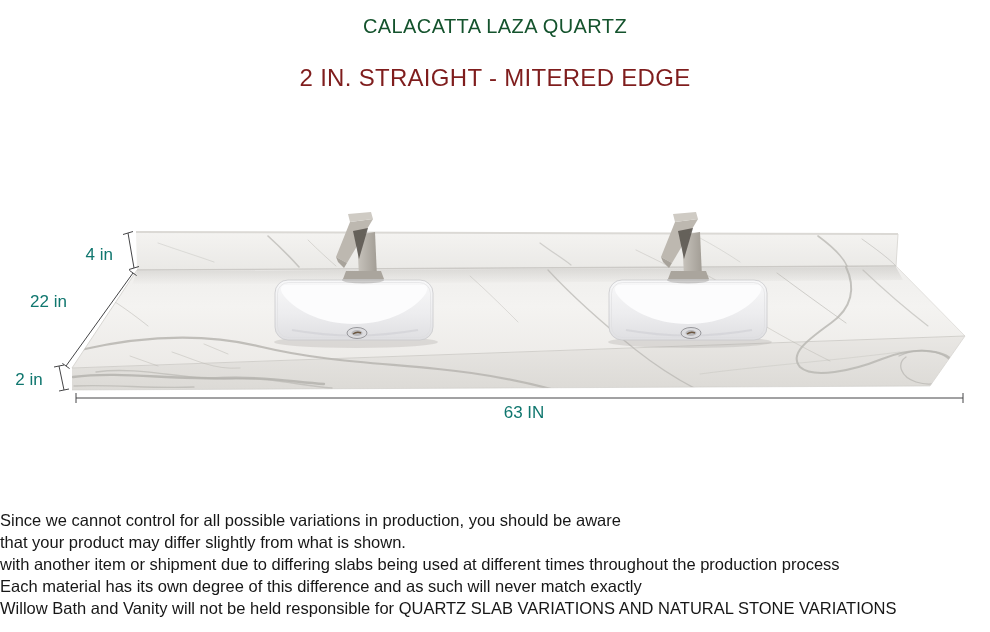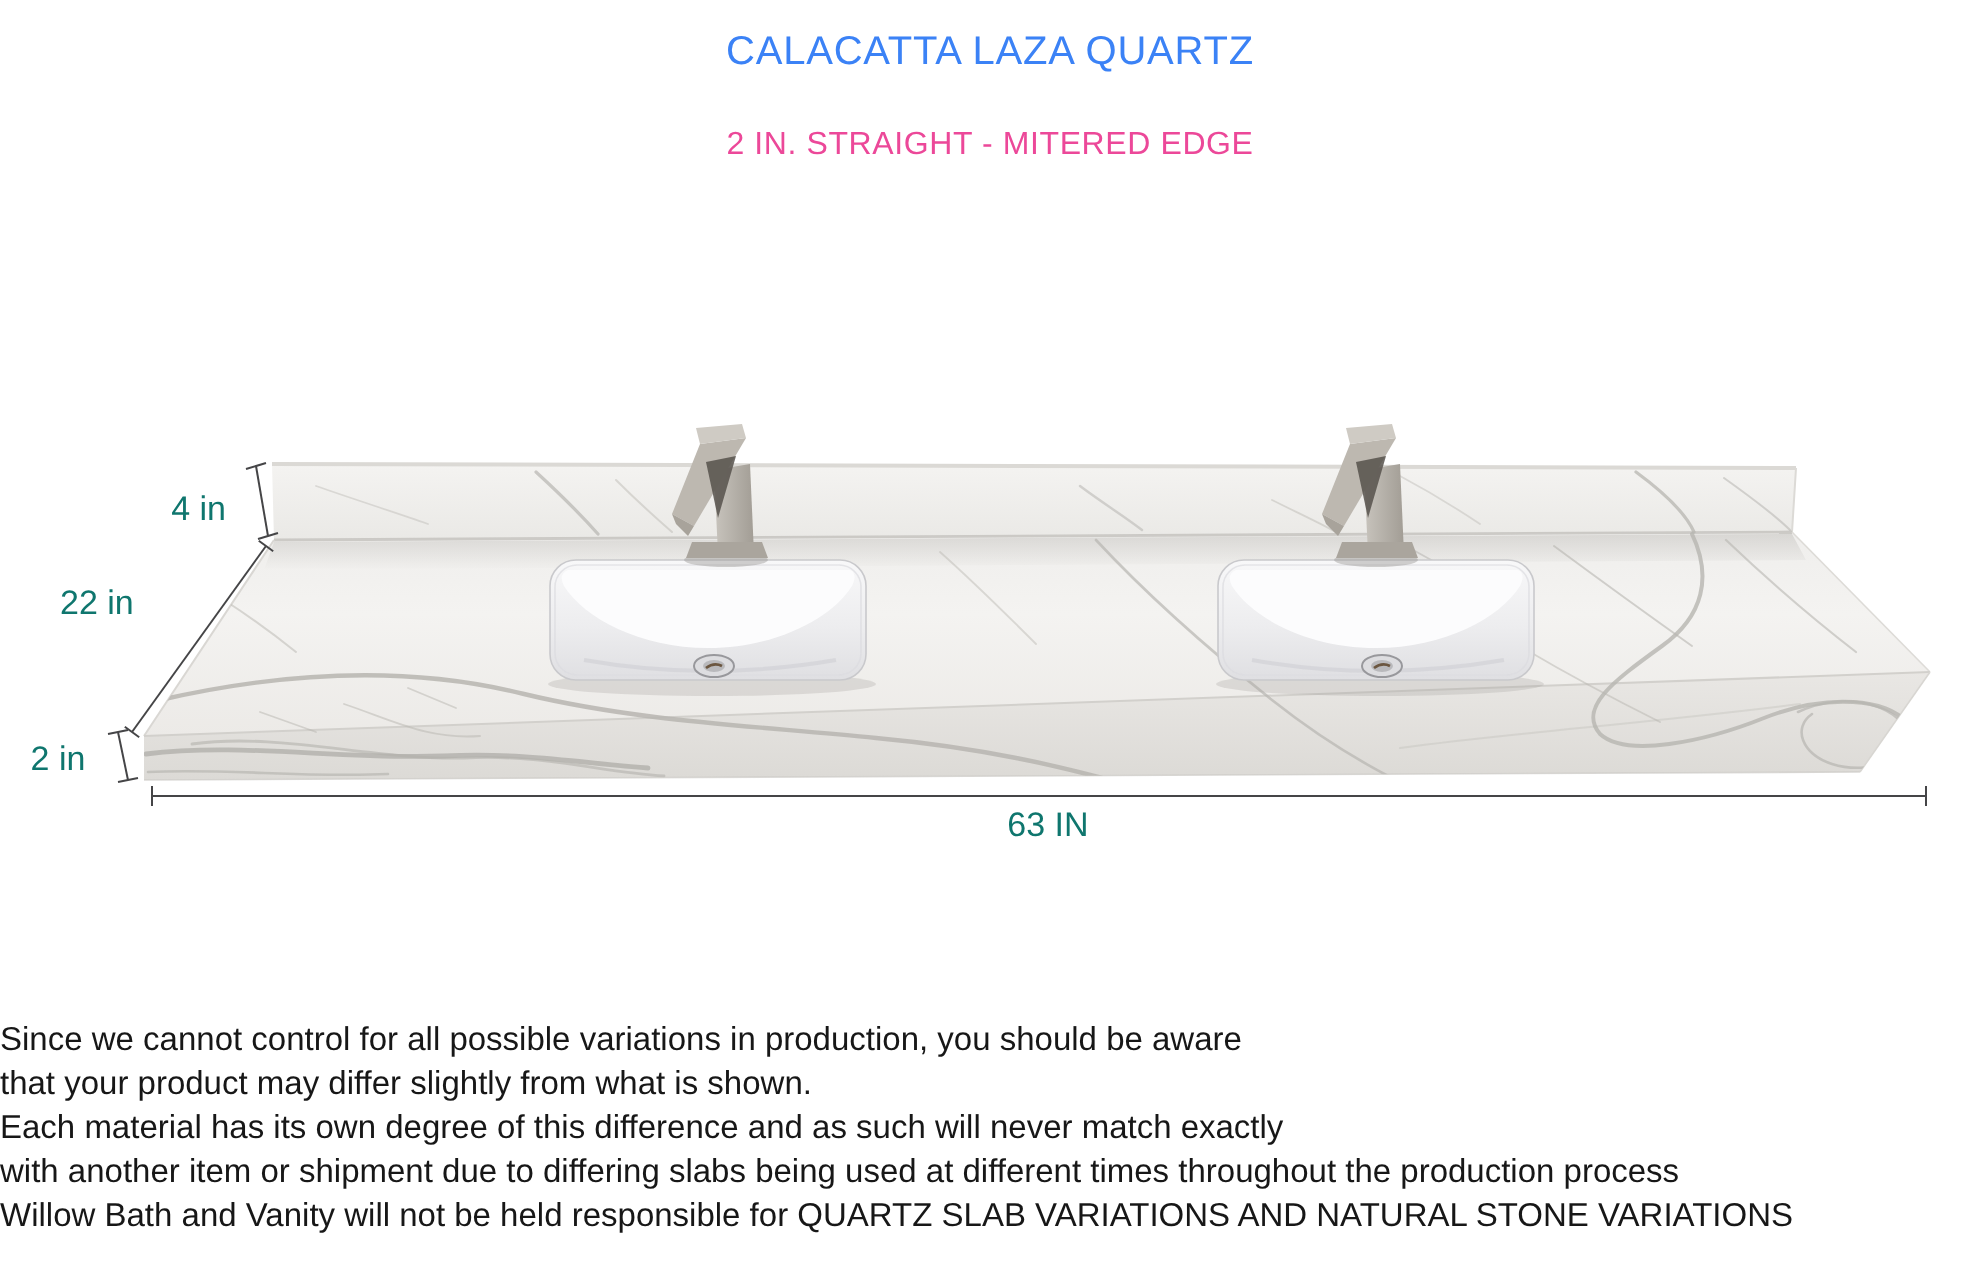--- a/index.html
+++ b/index.html
@@ -1,21 +1,21 @@
 <!DOCTYPE html>
 <html><head>
 <meta charset="utf-8">
 <style>
   html,body{margin:0;padding:0;background:#fff;}
   body{width:990px;height:632px;font-family:"Liberation Sans", sans-serif;color:#1b1b1d;}
   .canvas{position:relative;width:990px;height:632px;background:#ffffff;overflow:hidden;}
   .title{position:absolute;top:15px;left:0;width:100%;text-align:center;
-         font-size:20px;letter-spacing:.4px;color:#3b82f6;}
+         font-size:20px;letter-spacing:.4px;color:#14532d;}
   .subtitle{position:absolute;top:64px;left:0;width:100%;text-align:center;
-         font-size:16px;letter-spacing:.3px;color:#ec4899;}
+         font-size:24px;letter-spacing:.3px;color:#7f1d1d;}
   .diagram-svg{position:absolute;left:0;top:0;}
   .dim{position:absolute;font-size:17px;color:#0f766e;white-space:nowrap;}
   .dim-4in{left:58px;top:245px;width:55px;text-align:right;}
   .dim-22in{left:30px;top:292px;width:56px;text-align:left;}
   .dim-2in{left:8px;top:370px;width:42px;text-align:center;}
   .dim-84in{left:274px;top:403px;width:500px;text-align:center;font-size:17px;}
   .disclaimer{position:absolute;top:509px;left:0;width:100%;text-align:left;
          font-size:16.5px;line-height:22px;color:#171717;}
 </style>
 </head>
@@ -164,18 +164,18 @@
   </svg>
 
   <div class="dim dim-4in">4 in</div>
   <div class="dim dim-22in">22 in</div>
   <div class="dim dim-2in">2 in</div>
   <div class="dim dim-84in">63 IN</div>
 
   <div class="disclaimer">
     <div>Since we cannot control for all possible variations in production, you should be aware</div>
     <div>that your product may differ slightly from what is shown.</div>
+    <div>with another item or shipment due to differing slabs being used at different times throughout the production process</div>
     <div>Each material has its own degree of this difference and as such will never match exactly</div>
-    <div>with another item or shipment due to differing slabs being used at different times throughout the production process</div>
     <div>Willow Bath and Vanity will not be held responsible for QUARTZ SLAB VARIATIONS AND NATURAL STONE VARIATIONS</div>
   </div>
 
 </div>
 
 </body></html>

